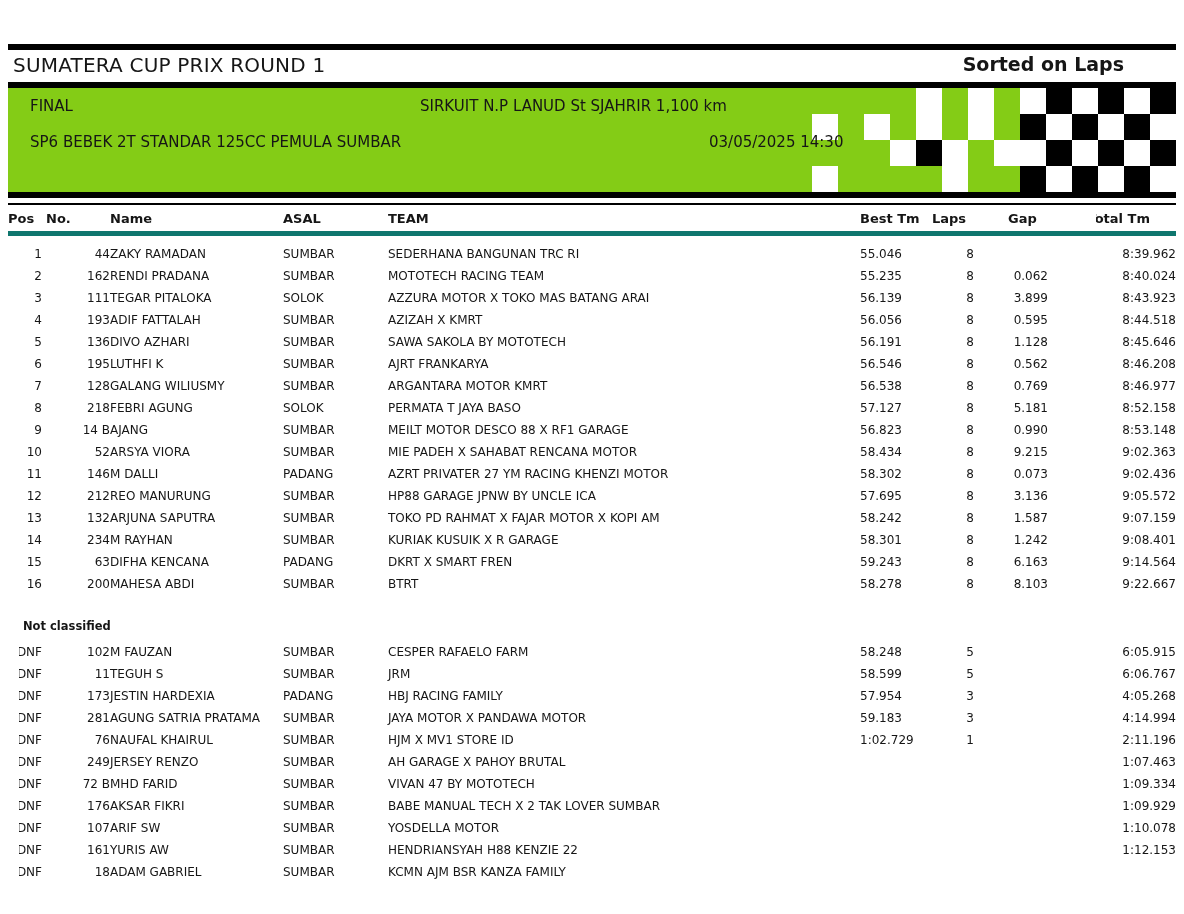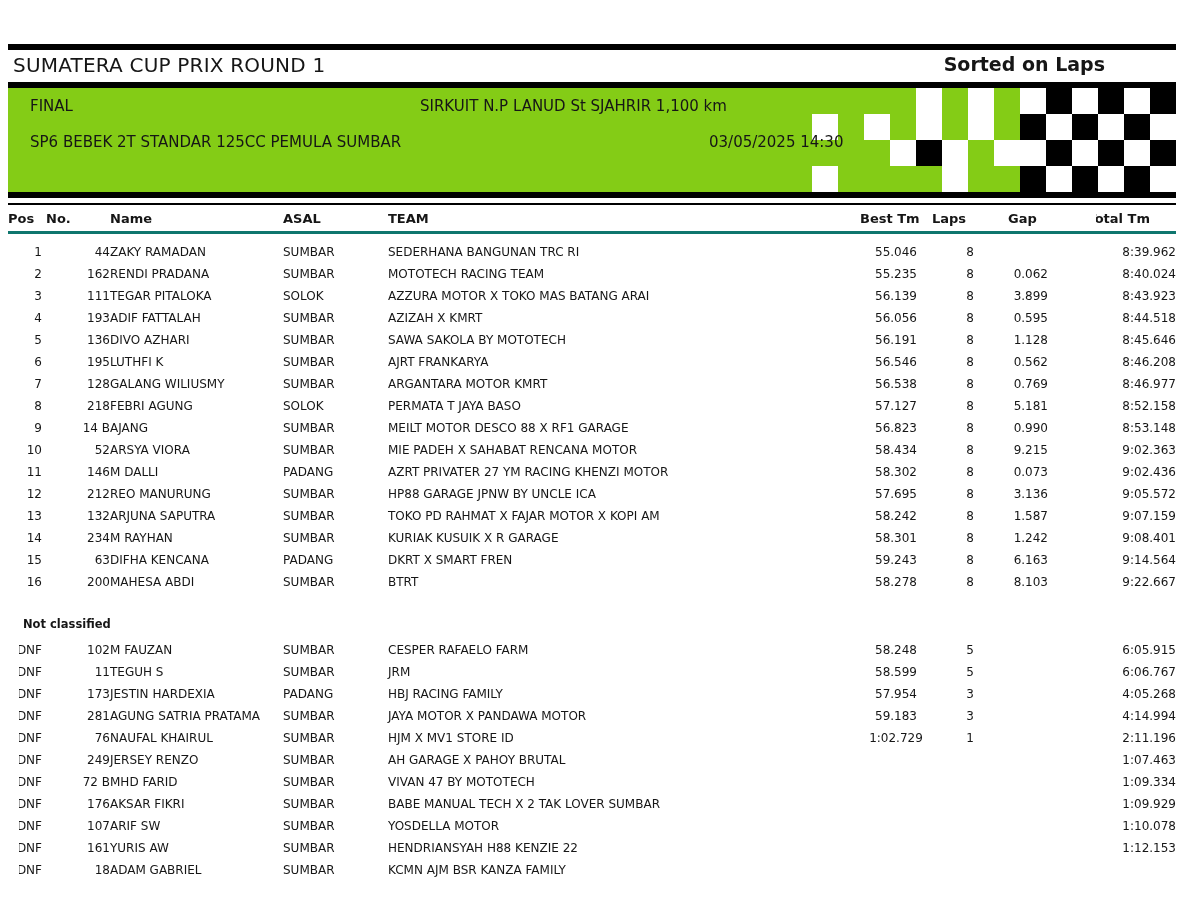--- a/index.html
+++ b/index.html
@@ -10,21 +10,21 @@
     font-family:"DejaVu Sans","Liberation Sans",sans-serif;
     color:#161616;
     overflow:hidden;
   }
   .hbar { position:absolute; left:8px; right:8px; height:6px; background:#000; }
   #bar-top    { top:44px; }
   #bar-mid    { top:82px; }
   #bar-bottom { top:192px; }
 
   
-  #title-band { position:absolute; left:8px; right:23px; top:50px; height:28px; }
+  #title-band { position:absolute; left:8px; right:4px; top:50px; height:28px; }
   #page-title { position:absolute; left:5px; top:3px; font-size:20px; letter-spacing:0.2px; white-space:nowrap; }
   #sort-label { position:absolute; right:56px; top:3px; font-size:19px; font-weight:bold; white-space:nowrap; }
 
   
   #banner { position:absolute; left:8px; right:8px; top:88px; height:104px; background:#84cc16; }
   .banner-text { position:absolute; font-size:15px; white-space:nowrap; z-index:2; }
   #banner-session   { left:22px;  top:9px;  }
   #banner-circuit   { left:412px; top:9px;  }
   #banner-class     { left:22px;  top:45px; }
   #banner-datetime  { left:701px; top:45px; }
@@ -50,21 +50,21 @@
   table.results col.col-team  { width:472px; }
   table.results col.col-best  { width:72px; }
   table.results col.col-laps  { width:76px; }
   table.results col.col-gap   { width:40px; }
   table.results col.col-total { width:128px; }
 
   #main-table { border-top:2px solid #000; }
   #main-table thead th {
     font-size:13px; font-weight:bold; text-align:left;
     height:26px; vertical-align:middle; padding:0;
-    border-bottom:3px solid #0f766e; white-space:nowrap;margin-left:20px;
+    border-bottom:5px solid #0f766e; white-space:nowrap;margin-left:20px;
   }
   th.h-pos   { padding-left:17px; }
   th.h-no    { text-align:right; padding-right:10px; }
   th.h-name  { padding-left:12px; }
   th.h-best  { text-align:right; padding-right:4px; }
   th.h-laps  { text-align:center; padding-left:10px; }
   th.h-gap   { text-align:right; padding-right:5px; }
   th.h-total { padding-right:26px; }
   .total-clip { width:54px; margin-left:auto; margin-right:26px; overflow:hidden; position:relative; height:17px; }
   .total-clip span { position:absolute; right:0; top:0; white-space:nowrap; line-height:17px; }
@@ -73,21 +73,21 @@
     font-size:12px; height:22px; padding:0;
     vertical-align:middle; white-space:nowrap; overflow:visible;
   }
   td.c-pos   { }
   .pos-wrap  { width:23px; height:15px; overflow:hidden; position:relative; margin-left:auto; margin-right:4px; }
   .pos-text  { position:absolute; right:0; top:0; line-height:15px; white-space:nowrap; }
   td.c-no    { text-align:right; padding-right:5px; }
   td.c-name  { padding-left:12px; }
   td.c-asal  { }
   td.c-team  { }
-  td.c-best  { text-align:center; padding-right:4px; }
+  td.c-best  { text-align:left; padding-right:4px; }
   td.c-laps  { text-align:center; padding-left:10px; }
   td.c-gap   { text-align:right; padding-right:5px; }
   td.c-total { text-align:right; padding-right:26px; }
   #main-table tbody tr:first-child td { padding-top:7px; }
 
   #nc-label { margin:24px 0 8px 15px; font-size:11.5px;font-weight:bold; }
 </style>
 </head>
 <body>
 

